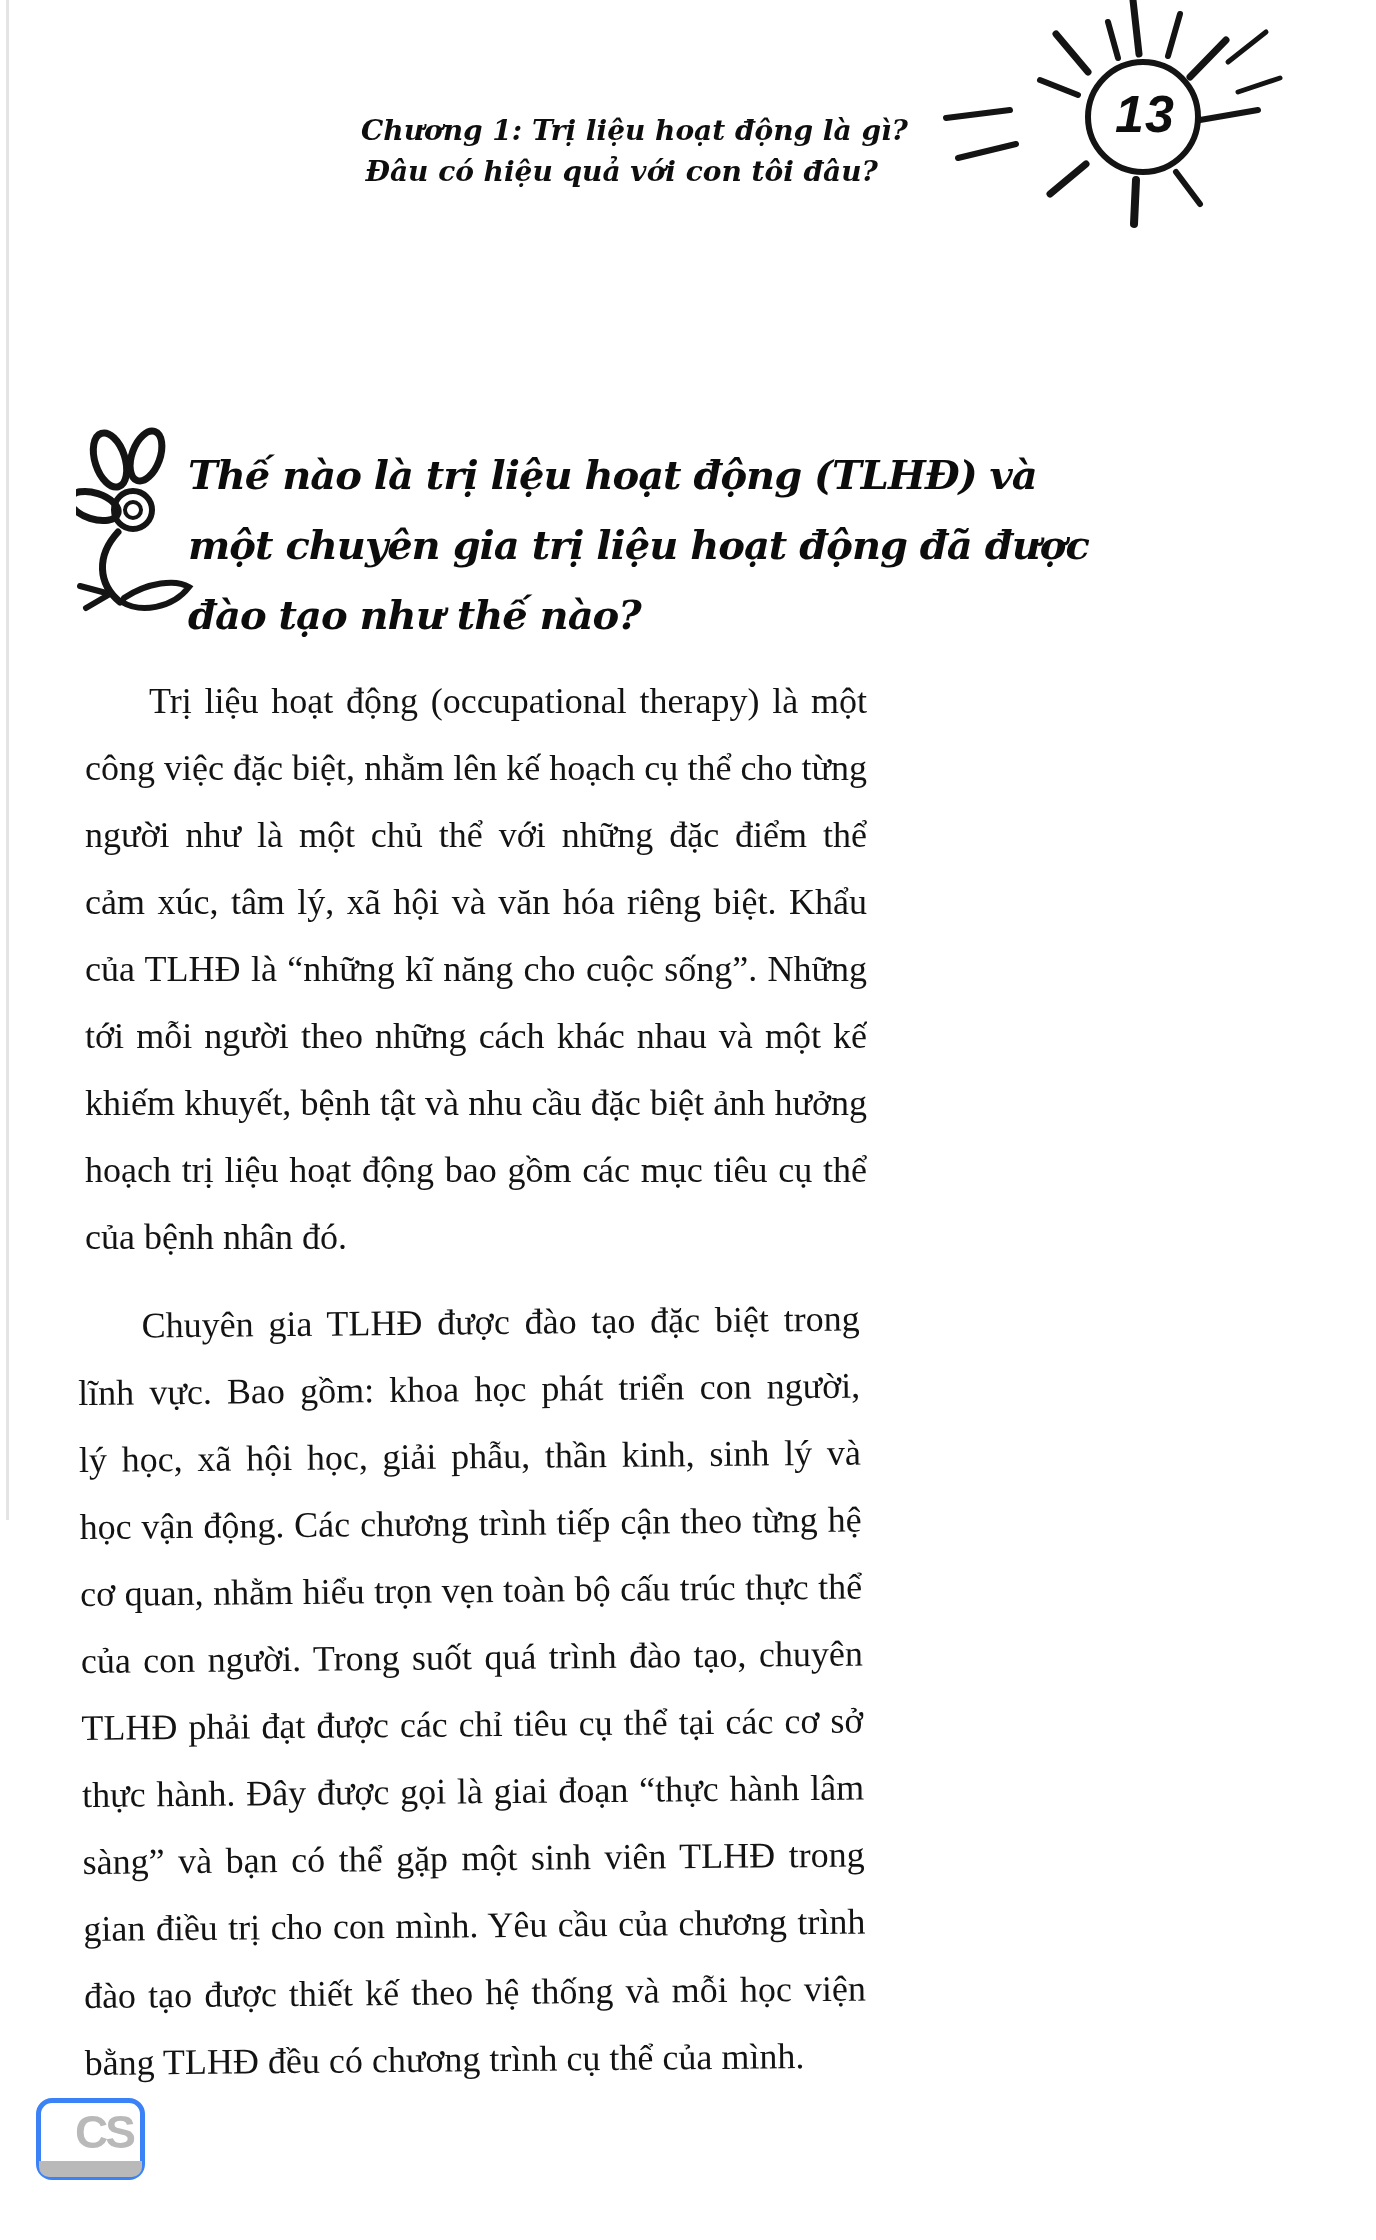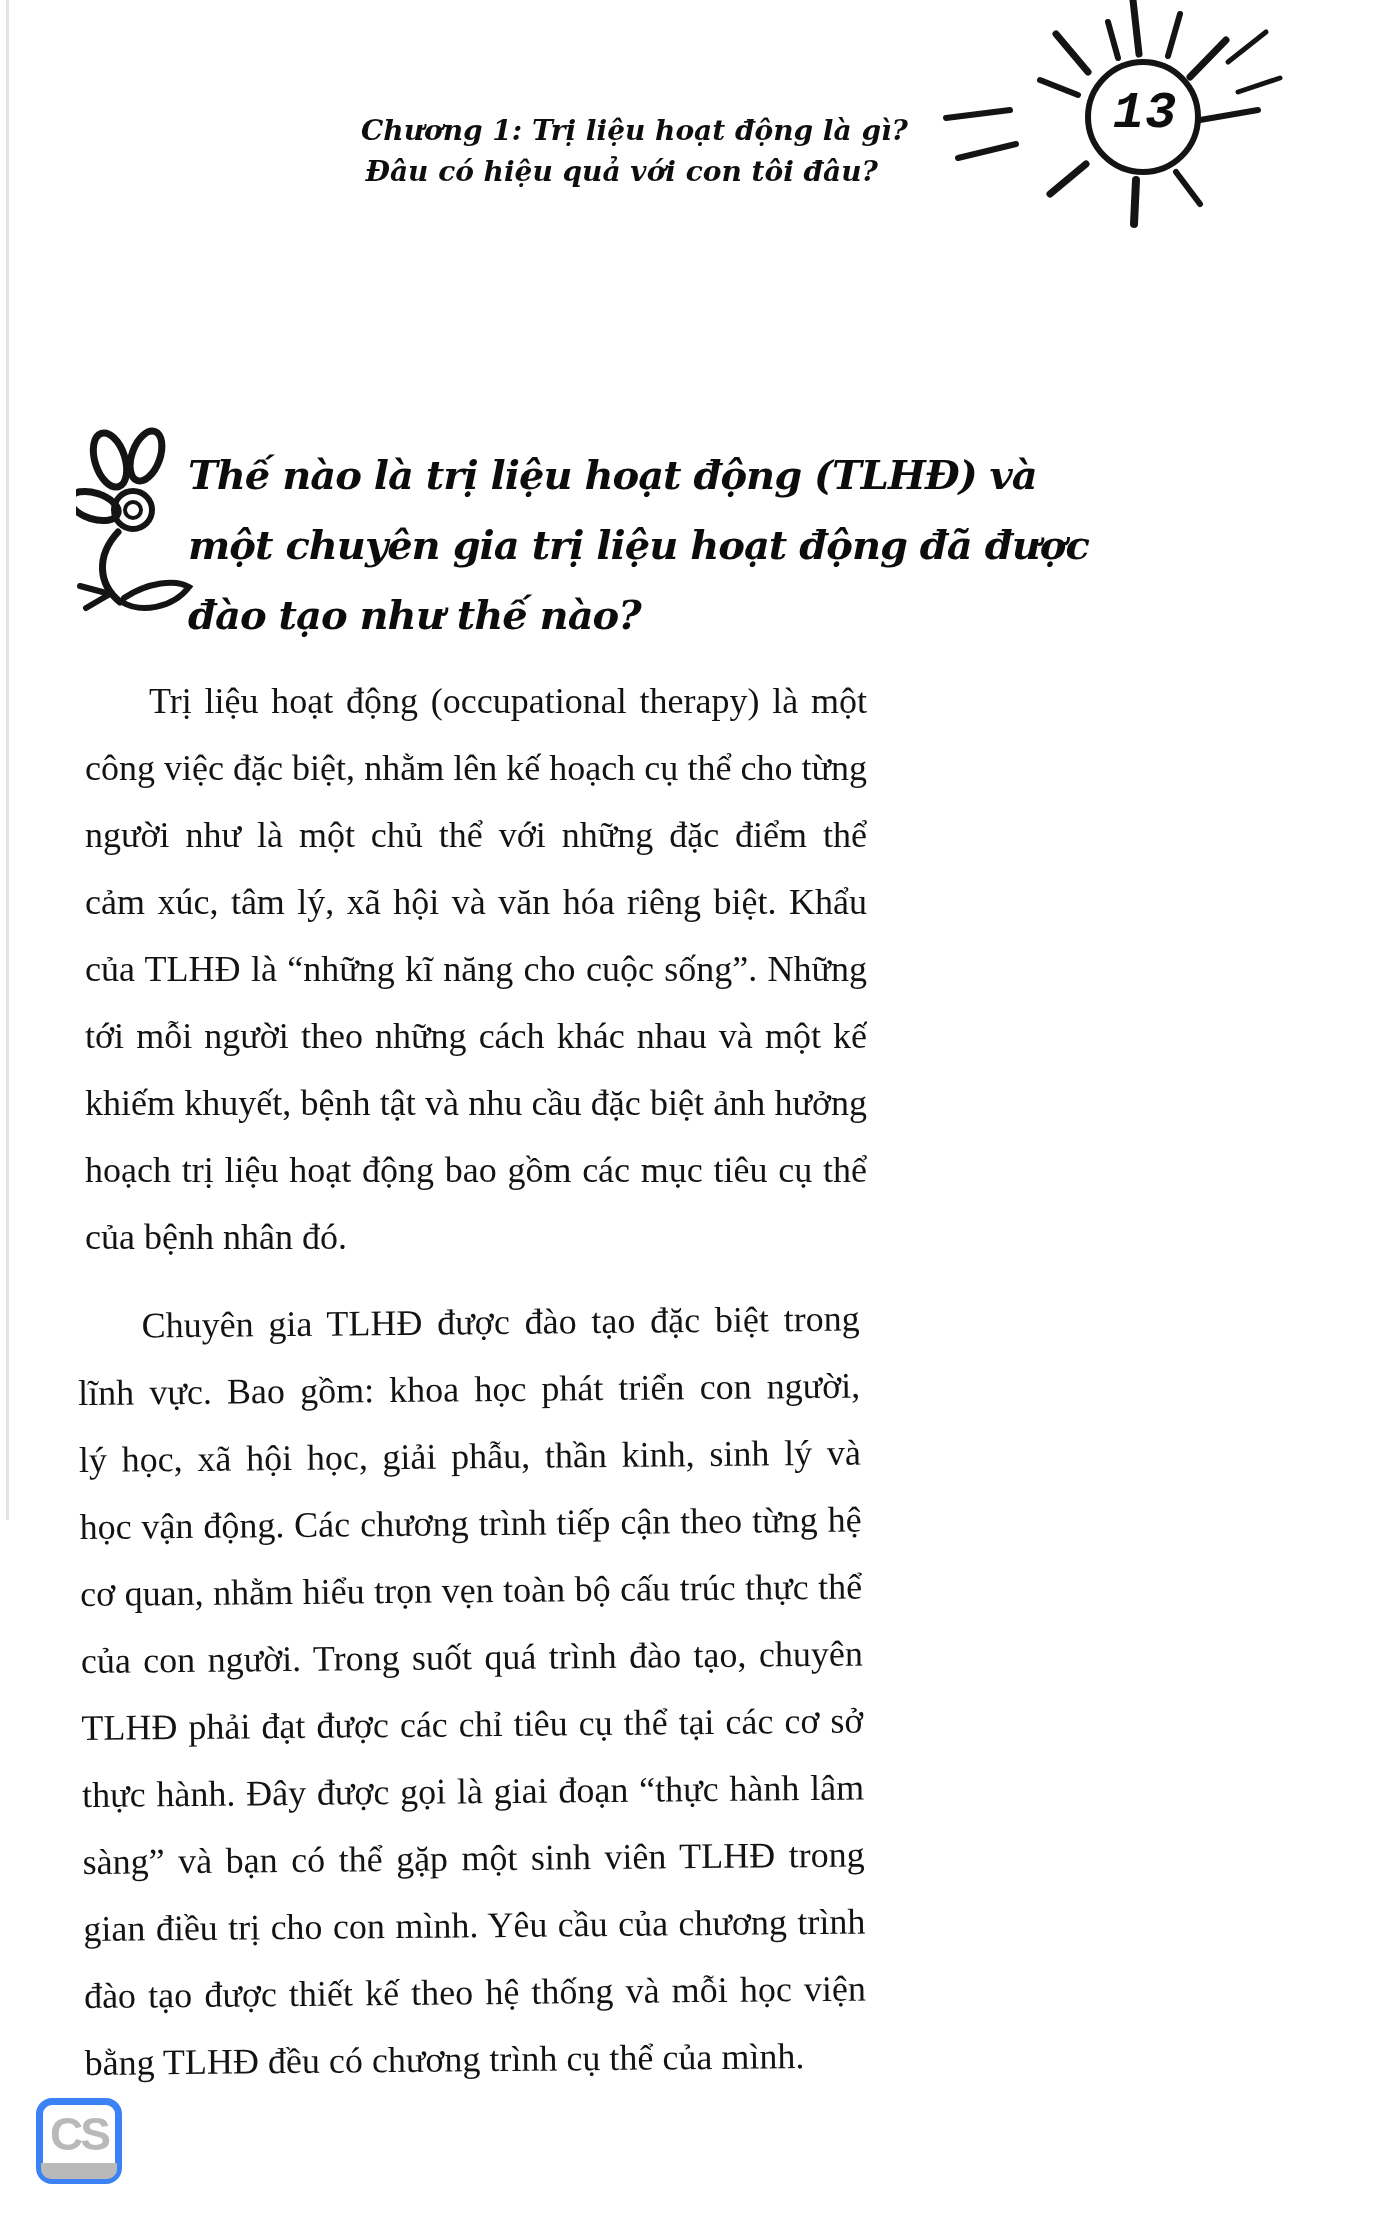--- a/index.html
+++ b/index.html
@@ -22,21 +22,21 @@
     font-family:"DejaVu Serif", serif; font-style:italic; font-weight:bold;
     font-size:28px; line-height:41px; color:#0e0e0e; letter-spacing:0px;margin-top:36px;
   }
   .running-header .hline2 { margin-right:30px; }
 
   
   .sun-wrap { position:absolute; left:928px; top:-8px; width:390px; height:266px; }
   .page-number {
     position:absolute; left:1093px; top:84px; width:104px;
     text-align:center;
-    font-family:Liberation Mono, monospace; font-style:italic; font-weight:bold;
+    font-family:Liberation Sans, sans-serif; font-style:italic; font-weight:bold;
     font-size:52px; color:#0e0e0e; letter-spacing:1px;
   }
 
   
   .flower-wrap { position:absolute; left:76px; top:416px; width:118px; height:236px; }
 
   
   .section-heading {
     position:absolute; left:188px; top:440px;
     font-family:"DejaVu Serif", serif; font-style:italic; font-weight:bold;
@@ -59,23 +59,24 @@
   .text-line.first { padding-left:64px; }
   .text-line.last { text-align-last:left; }
 
   
   .footer {
     position:absolute; left:36px; top:2098px;
     display:flex; align-items:flex-start; gap:36px;
   }
   .cs-logo {
     position:relative; width:72px; height:72px;
-    border:7px solid #3b82f6; border-radius:16px;
+    border:5px solid #3b82f6; border-radius:16px;
     display:flex; align-items:center; justify-content:center;
     background:#ffffff;
+    padding-left:27px;
   }
   .cs-text {
     font-family:"Liberation Sans", sans-serif; font-weight:bold;
     font-size:46px; color:#b9b9b9; letter-spacing:-3px; margin-top:-14px;
   }
   .cs-bar {
     position:absolute; left:-2px; right:-2px; bottom:-2px; height:16px;
     background:#b9b9b9; border-radius:0 0 10px 10px;
   }
   .scanned {

